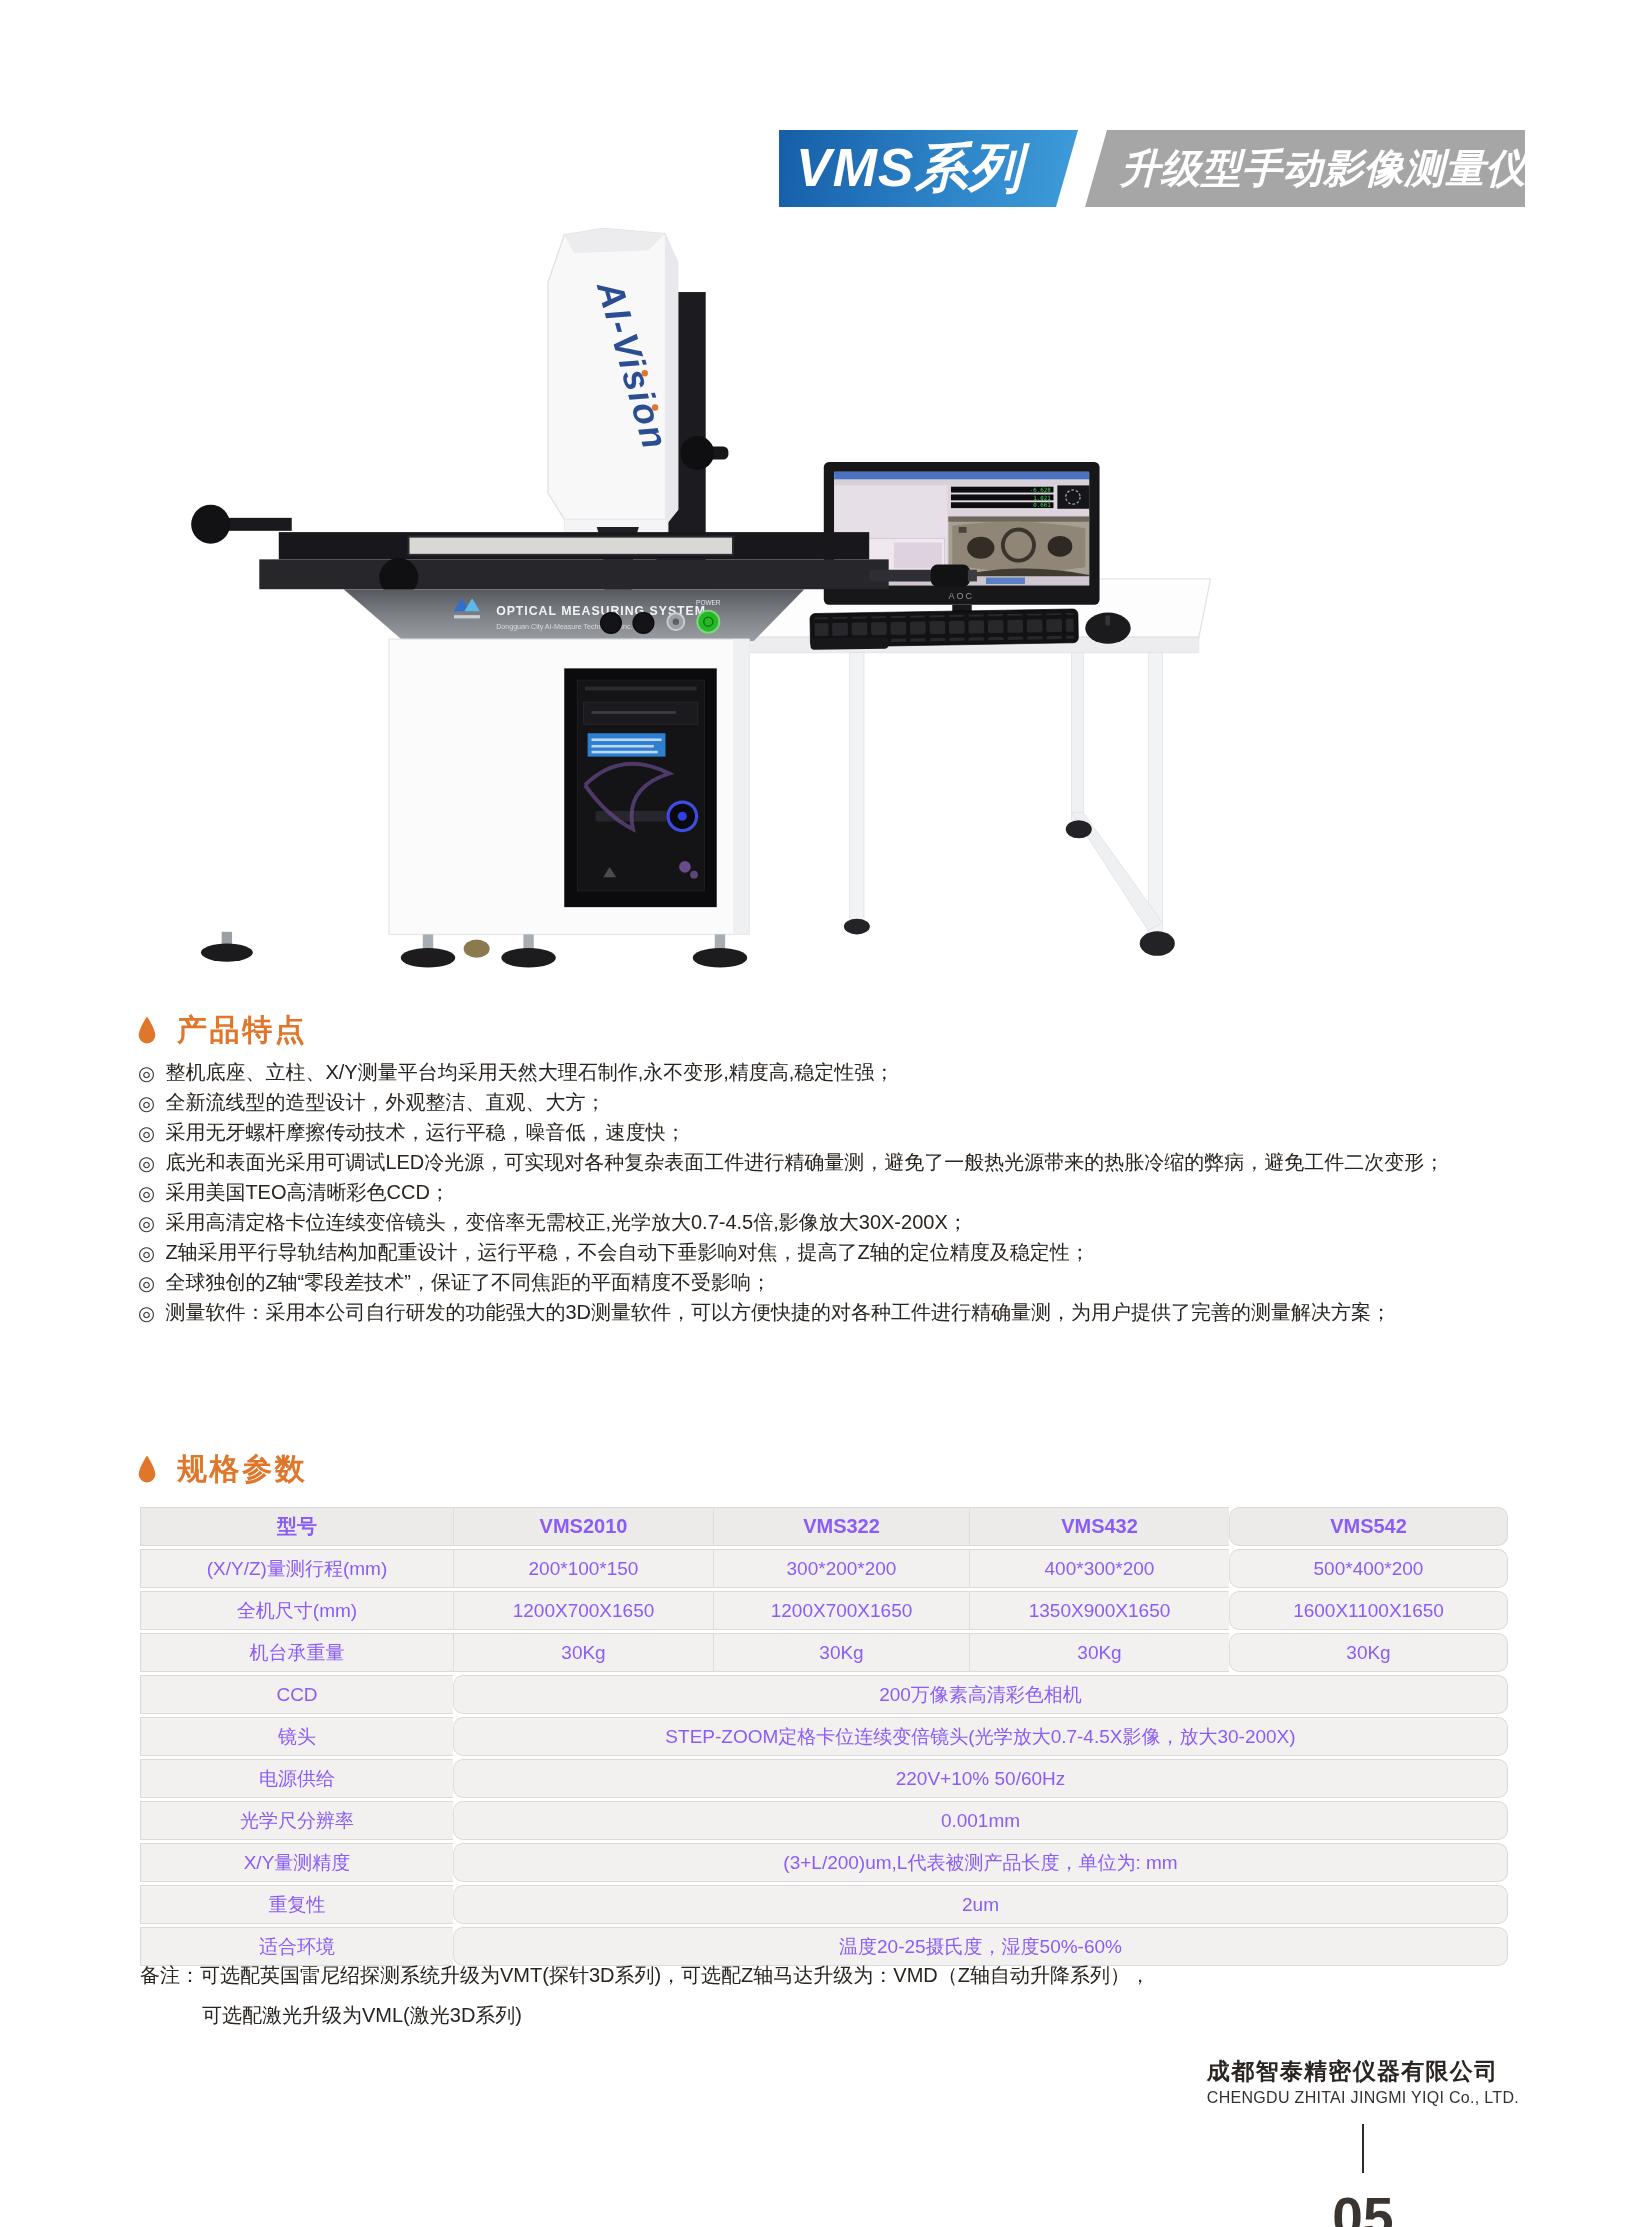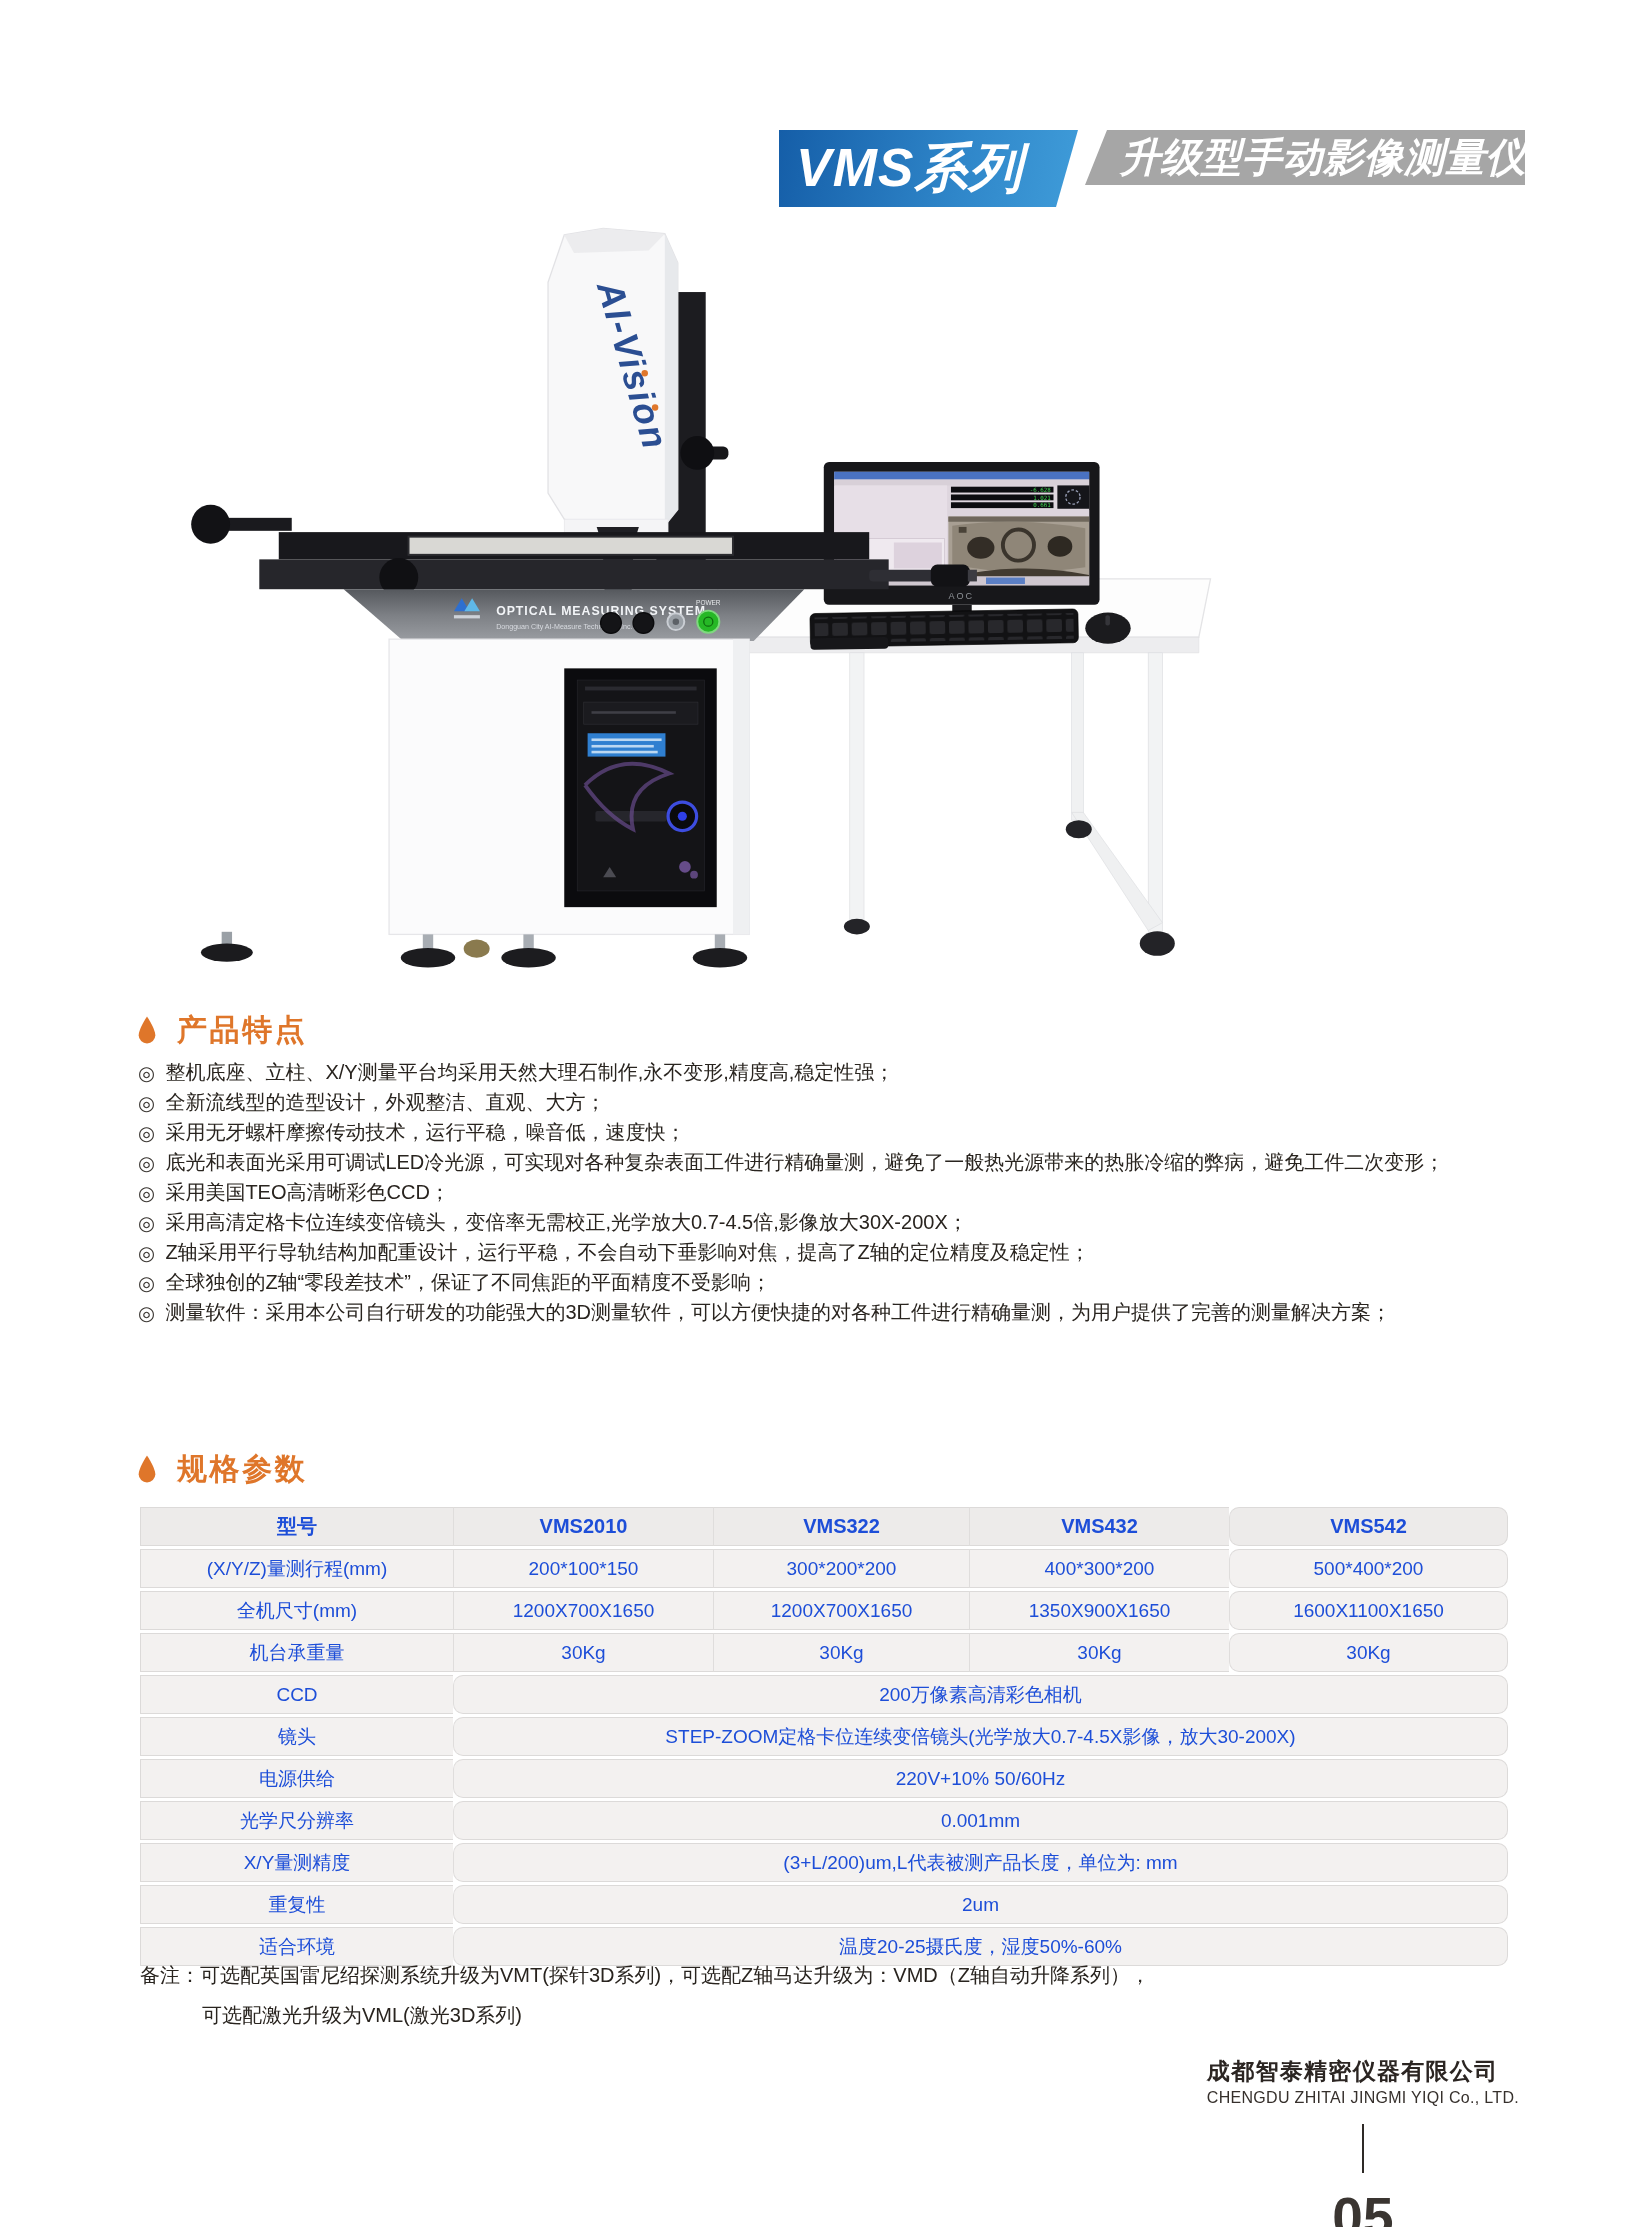--- a/index.html
+++ b/index.html
@@ -11,21 +11,21 @@
   .banner-blue{
     position:absolute;left:779px;top:130px;width:299px;height:77px;
     background:linear-gradient(100deg,#155ea8 0%,#2f86c9 60%,#3f9cd9 100%);
     clip-path:polygon(0 0,100% 0,calc(100% - 22px) 100%,0 100%);
     display:flex;align-items:center;padding-left:17px;box-sizing:border-box;
   }
   .banner-blue span{
     color:#fff;font-size:53px;font-weight:bold;font-style:italic;letter-spacing:1.3px;white-space:nowrap;
   }
   .banner-gray{
-    position:absolute;left:1085px;top:130px;width:440px;height:55px;background:#a6a6a6;
+    position:absolute;left:1085px;top:130px;width:440px;height:77px;background:#a6a6a6;
     clip-path:polygon(22px 0,100% 0,100% 100%,0 100%);
     display:flex;align-items:center;padding-left:35px;box-sizing:border-box;
   }
   .banner-gray span{
     color:#fff;font-size:40px;font-weight:bold;font-style:italic;letter-spacing:0.6px;white-space:nowrap;
   }
   
   .photo{position:absolute;left:149px;top:214px;width:1116px;height:766px;}
   
   .sec-head{position:absolute;left:138px;display:flex;align-items:center;gap:21px;}
@@ -36,21 +36,21 @@
   .feature-list{position:absolute;left:138px;top:1057px;width:1415px;margin:0;padding:0;list-style:none;}
   .feature-list li{height:30px;line-height:30px;font-size:20px;color:#29241f;white-space:nowrap;}
   .feature-list .bullet{display:inline-block;margin-right:10.4px;font-size:19.5px;color:#3a3632;transform:translateY(0.6px);}
   
   .spec-table{
     position:absolute;left:140px;top:1504px;width:1368px;
     border-collapse:separate;border-spacing:0 3.2px;table-layout:fixed;
   }
   .spec-table th,.spec-table td{
     background:#f3f1f0;height:37px;text-align:center;vertical-align:middle;
-    font-size:19px;color:#1d4ed8;padding:0 3.9px;
+    font-size:19px;color:#8b5cf6;padding:0 3.9px;
     border-top:0.6px solid #dcdad9;border-bottom:0.6px solid #dcdad9;
     white-space:nowrap;overflow:hidden;
   }
   .spec-table th{font-size:20px;font-weight:bold;background:#edebea;}
   .spec-table th + th,.spec-table td + td{border-left:1.3px solid #dfdddc;}
   .spec-table th:first-child,.spec-table td:first-child{border-left:0.6px solid #dcdad9;}
   .spec-table th:last-child,.spec-table td:last-child{border-right:0.6px solid #dcdad9;border-radius:10px;}
   
   .note{position:absolute;left:140px;top:1955px;font-size:20px;color:#29241f;line-height:40px;}
   .note .indent{padding-left:62px;}

